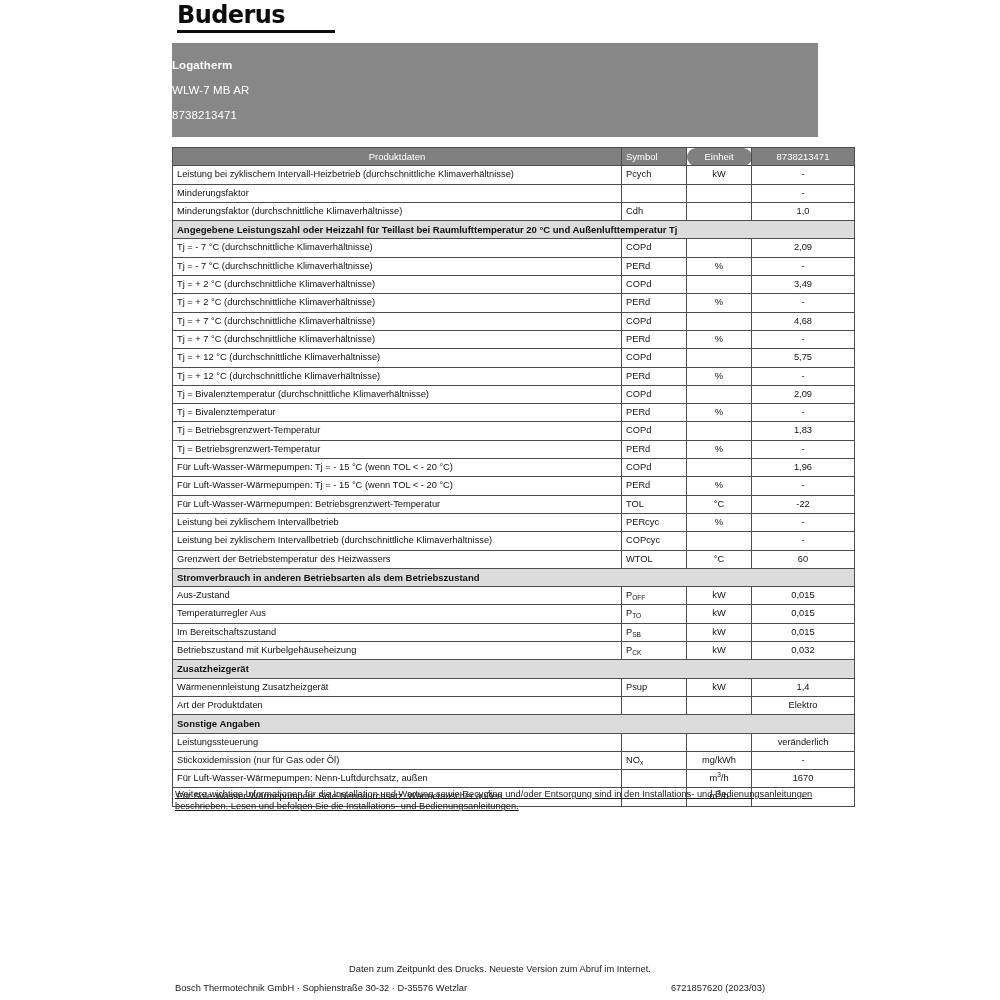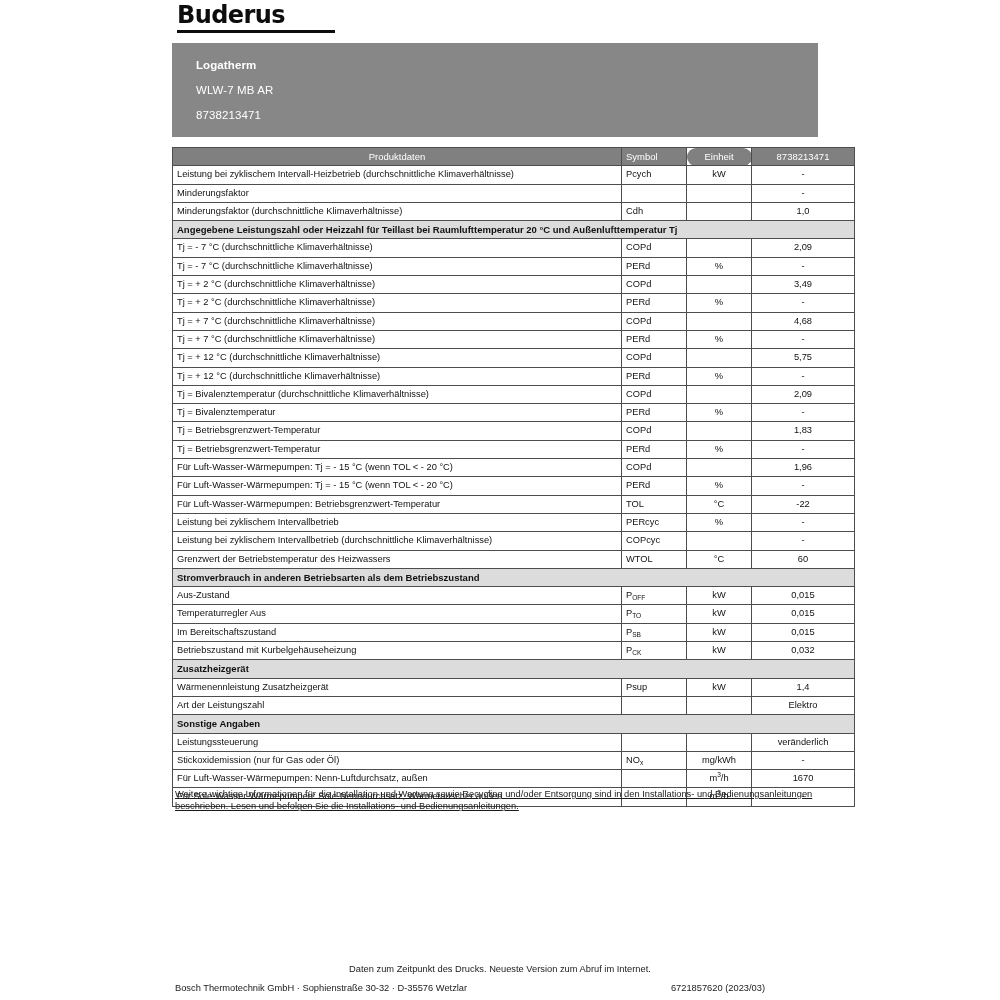--- a/index.html
+++ b/index.html
@@ -47,21 +47,21 @@
   
   .product-banner {
     position: absolute;
     left: 172px;
     top: 43px;
     width: 646px;
     height: 94px;
     background: #878787;
     color: #ffffff;
     box-sizing: border-box;
-    padding: 10px 12px 0 24px;
+    padding: 10px 12px 0 0;
   }
   .product-banner .line {
     font-size: 11.5px;
     line-height: 25px;
     letter-spacing: 0.1px;
   }
   .product-banner .line.bold {
     font-weight: bold;
   }
 
@@ -327,21 +327,21 @@
         <tr class="section-row">
           <td colspan="4">Zusatzheizgerät</td>
         </tr>
         <tr>
           <td class="col-desc">Wärmenennleistung Zusatzheizgerät</td>
           <td class="col-sym">Psup</td>
           <td class="col-unit">kW</td>
           <td class="col-val">1,4</td>
         </tr>
         <tr>
-          <td class="col-desc">Art der Leistungszahl</td>
+          <td class="col-desc">Art der Produktdaten</td>
           <td class="col-sym"></td>
           <td class="col-unit"></td>
           <td class="col-val">Elektro</td>
         </tr>
         <tr class="section-row">
           <td colspan="4">Sonstige Angaben</td>
         </tr>
         <tr>
           <td class="col-desc">Leistungssteuerung</td>
           <td class="col-sym"></td>

